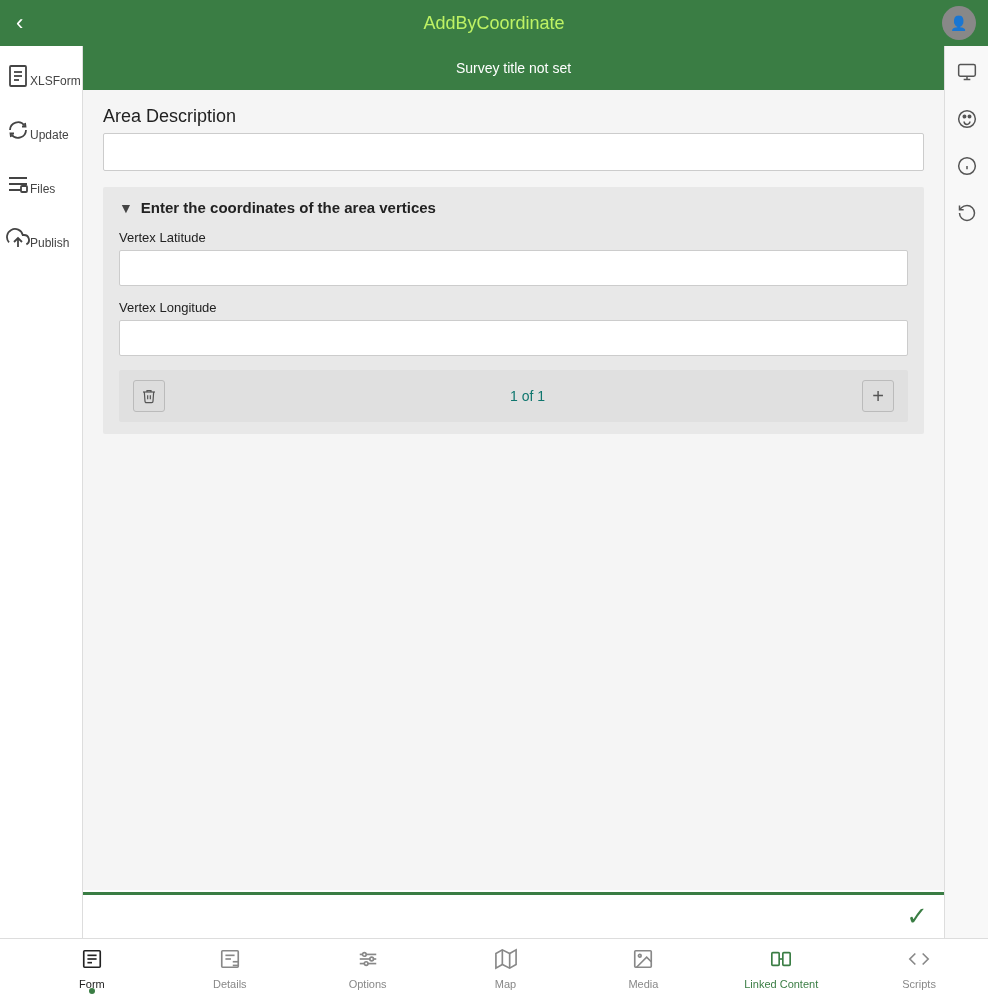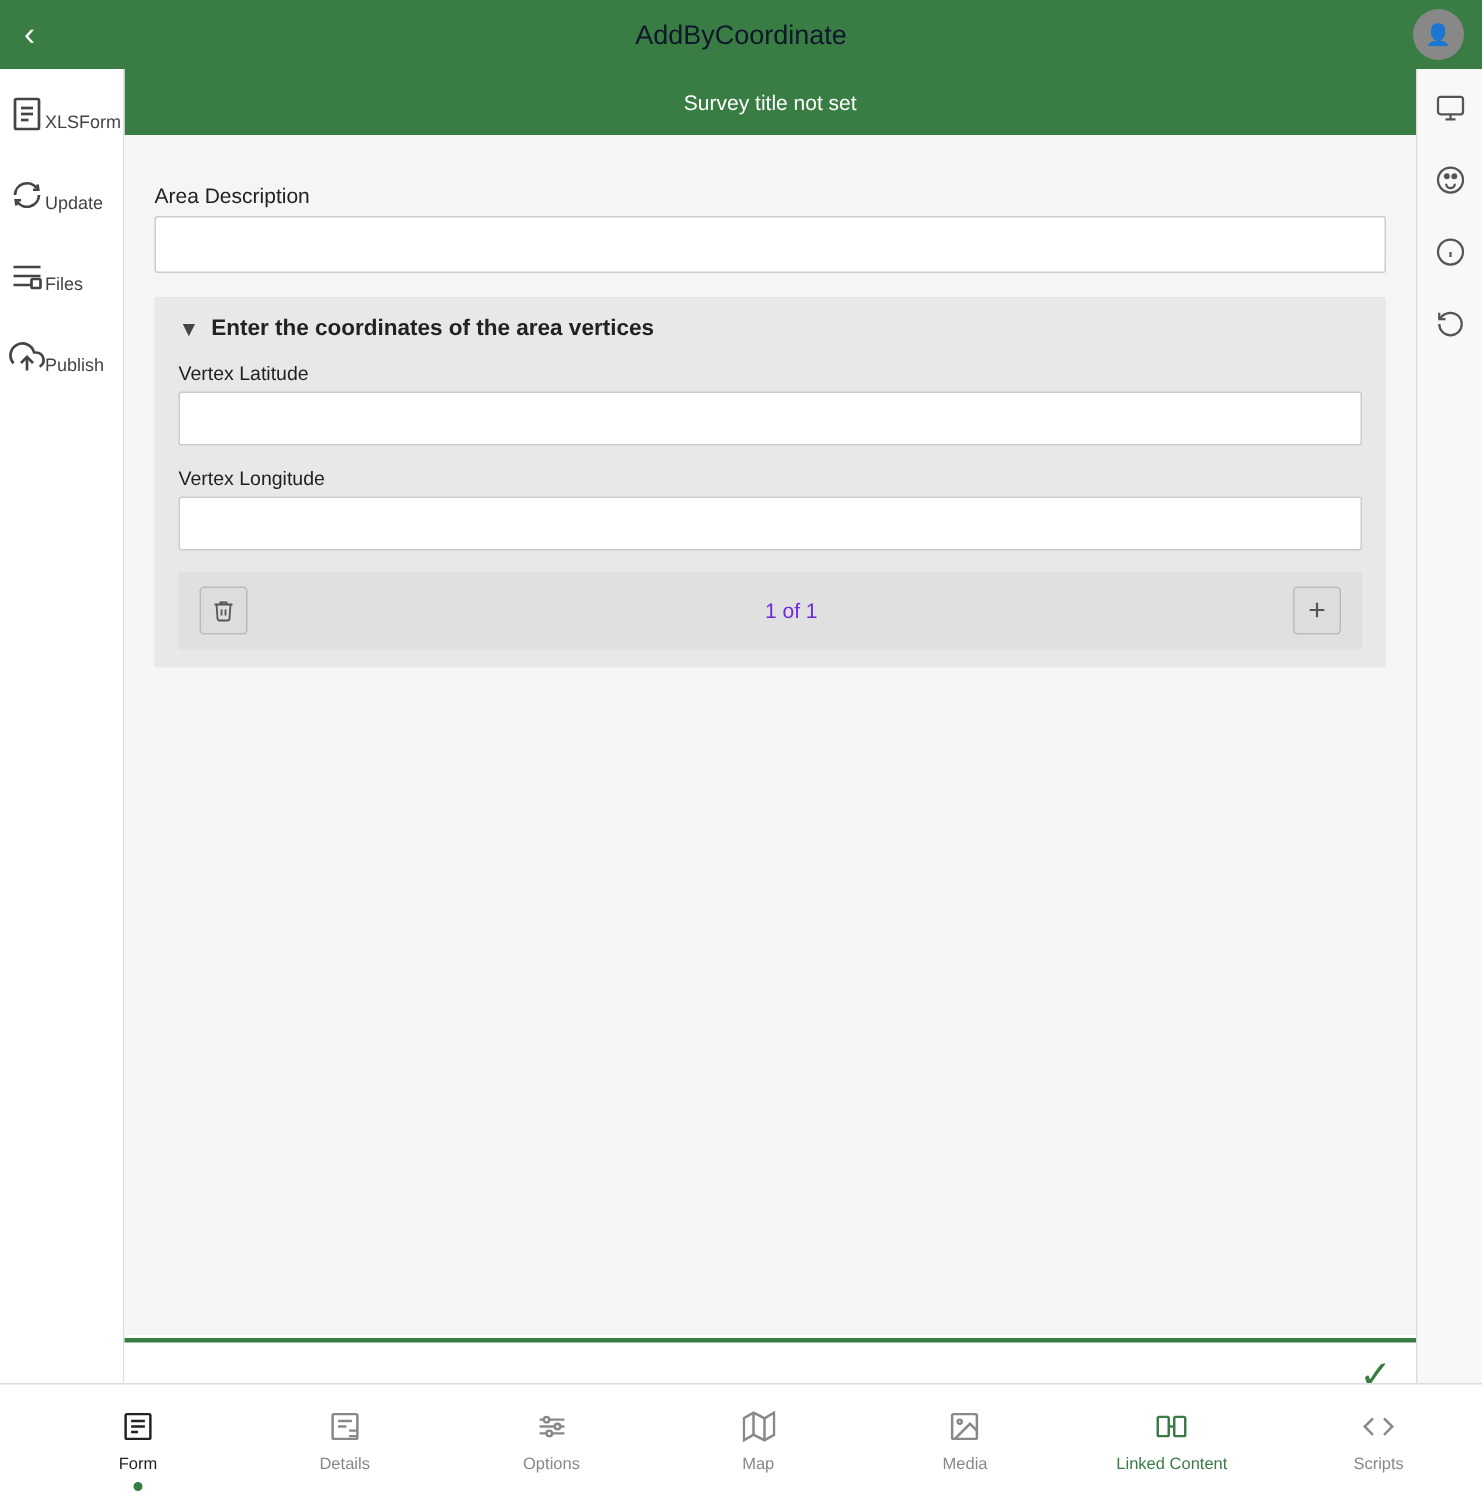--- a/index.html
+++ b/index.html
@@ -23,21 +23,21 @@
       justify-content: center;
     }
     .top-bar-back {
       position: absolute;
       left: 16px;
       color: white;
       font-size: 22px;
       cursor: pointer;
     }
     .top-bar-title {
-      color: #0f172a;
+      color: #bef264;
       font-size: 18px;
       font-weight: 400;
     }
     .top-bar-avatar {
       position: absolute;
       right: 12px;
       width: 34px;
       height: 34px;
       border-radius: 50%;
       background: #888;
@@ -141,25 +141,24 @@
       padding: 16px 20px;
       background: #f5f5f5;
       min-height: 800px;
     }
 
     .field-group {
       margin-bottom: 16px;
     }
 
     .field-label {
-      font-size: 14px;
+      font-size: 18px;
       color: #222;
       margin-bottom: 6px;
       display: block;
-      margin-top: 16px;
     }
 
     .field-input {
       width: 100%;
       height: 38px;
       background: white;
       border: 1px solid #ccc;
       border-radius: 2px;
       padding: 6px 10px;
       font-size: 14px;
@@ -229,21 +228,21 @@
       border-radius: 3px;
       display: flex;
       align-items: center;
       justify-content: center;
       cursor: pointer;
       color: #555;
       font-size: 16px;
     }
     .pagination-count {
       font-size: 14px;
-      color: #6d28d9;
+      color: #0f766e;
       margin-left: 28px;
     }
     .pagination-add {
       width: 32px;
       height: 32px;
       background: #ddd;
       border: 1px solid #bbb;
       border-radius: 3px;
       display: flex;
       align-items: center;
@@ -273,21 +272,21 @@
       font-size: 26px;
       cursor: pointer;
     }
 
     
     .bottom-tabs {
       position: absolute;
       bottom: 0;
       left: 0;
       right: 0;
-      height: 76px;
+      height: 60px;
       background: white;
       border-top: 1px solid #ddd;
       display: flex;
       align-items: center;
       padding-left: 23px;
     }
     .bottom-tab {
       flex: 1;
       display: flex;
       flex-direction: column;

